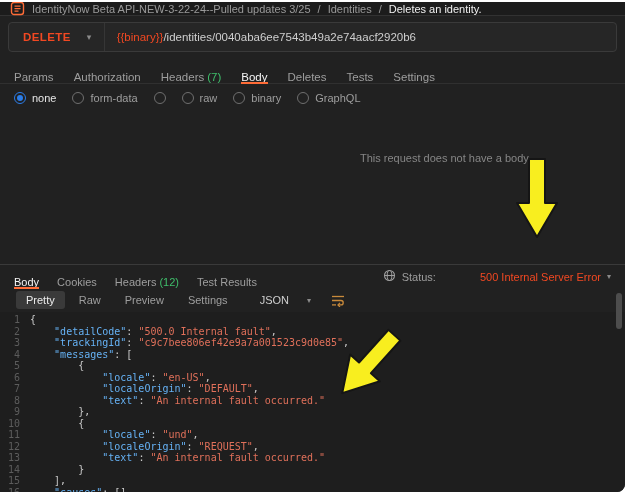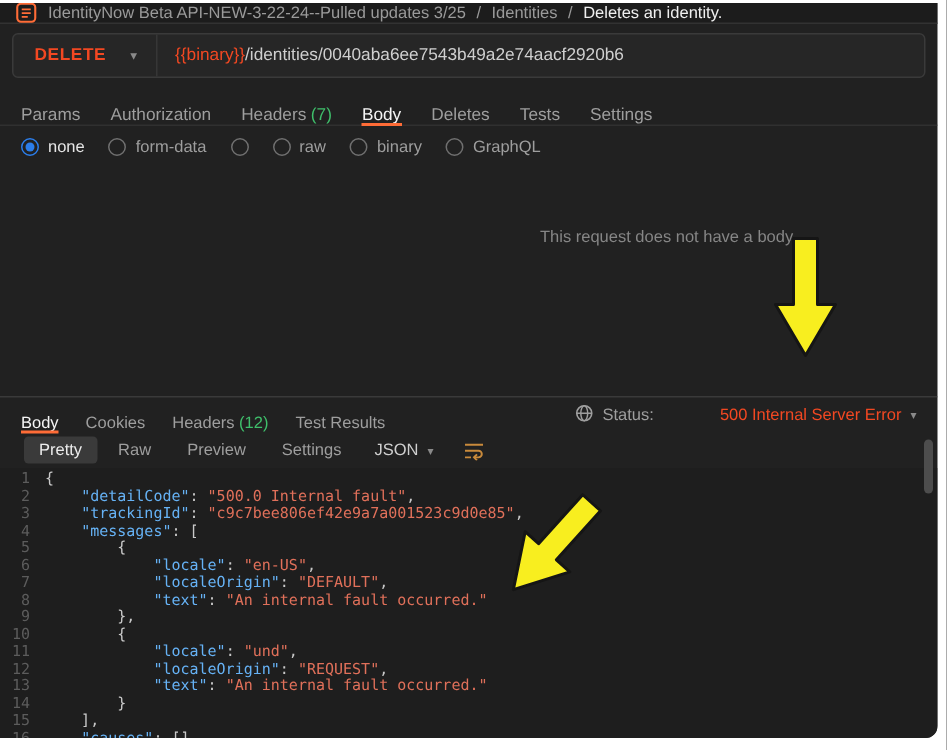--- a/index.html
+++ b/index.html
@@ -47,21 +47,21 @@
   .resp-tabs { display:flex; gap:18px; height:24px; align-items:stretch; padding:0 14px;
                border-top:1px solid #3a3a3a; font-size:11px; color:#9e9e9e; }
   .resp-right { margin-left:auto; display:flex; align-items:center; gap:6px; }
   .status-label { color:#9e9e9e; }
   .status-value { color:#f24822;padding-left:38px; }
   .status-chev { color:#8a8a8a; font-size:8px; }
 
   .resp-toolbar { display:flex; align-items:center; gap:4px; height:24px; padding:0 16px; font-size:11px; color:#9e9e9e; }
   .vt { padding:3px 10px; border-radius:3px; cursor:pointer; }
   .vt.active { background:#3a3a3a; color:#ececec; }
-  .fmt { display:flex; align-items:center; gap:6px; margin-left:0; padding:3px 8px; color:#cfcfcf; cursor:pointer; }
+  .fmt { display:flex; align-items:center; gap:18px; margin-left:10px; padding:3px 8px; color:#cfcfcf; cursor:pointer; }
   .fmt .chev { font-size:8px; color:#8a8a8a; }
   .wrap-btn { margin-left:8px; display:flex; align-items:center; cursor:pointer; }
 
   
   .code { display:flex; background:#1e1e1e; height:198px; padding-top:2px;
           font-family:"DejaVu Sans Mono", monospace; font-size:10px; line-height:11.5px; overflow:hidden; }
   .gutter { width:30px; text-align:right; padding-right:10px; color:#5c5c5c; flex:none; }
   .lines { flex:1; white-space:pre; color:#c9c9c9; }
   .tok-k { color:#66b2f5; }
   .tok-s { color:#e0705a; }

